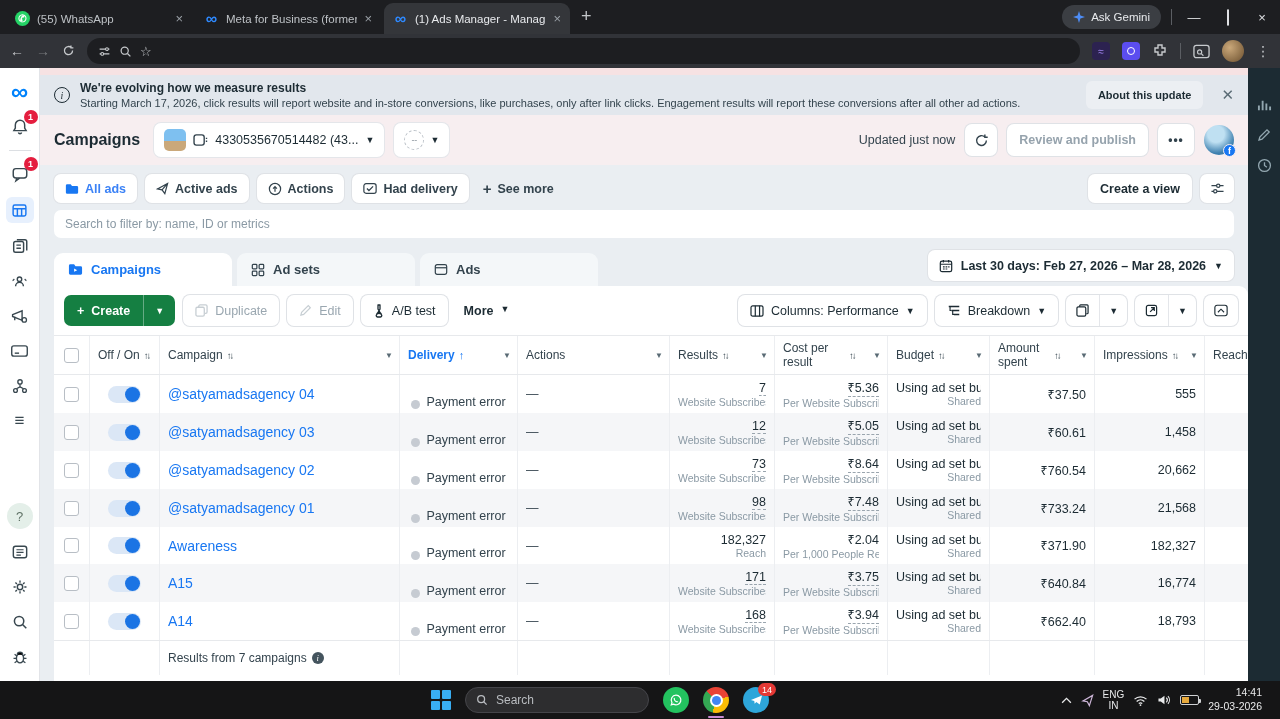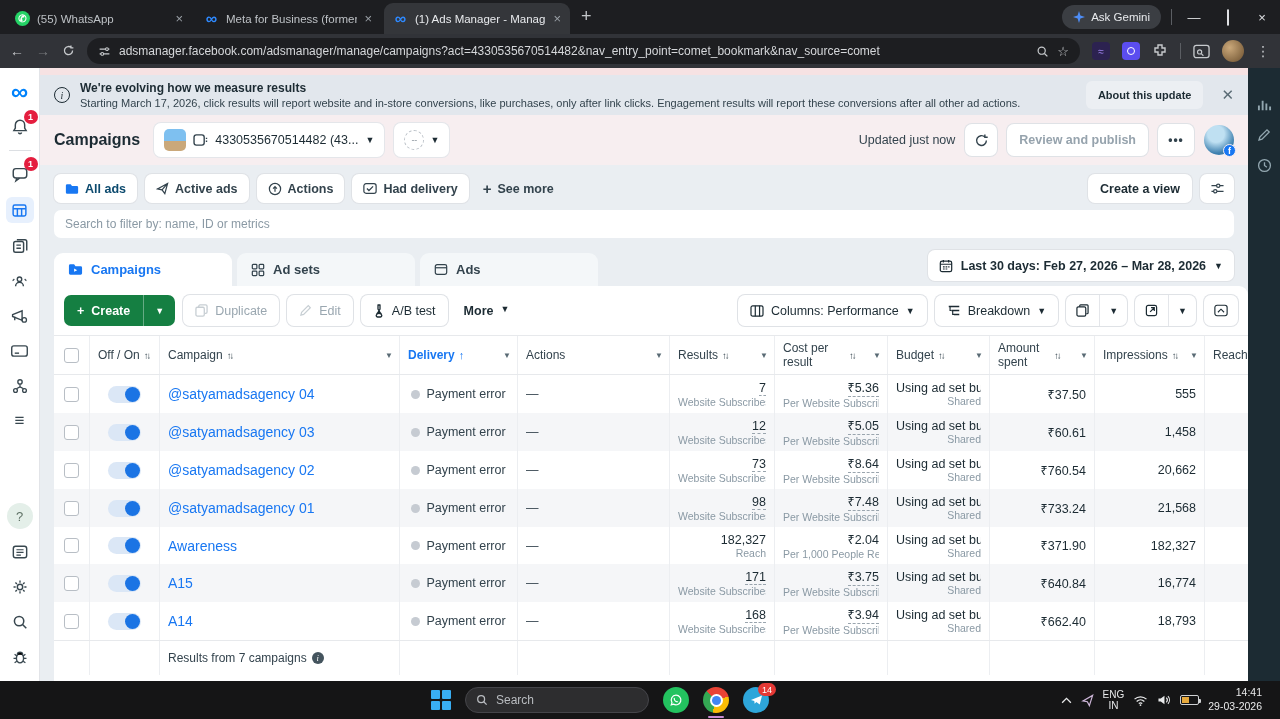--- a/index.html
+++ b/index.html
@@ -72,21 +72,21 @@
 .updated{font-size:12.5px;color:#33434d}
 .icon-btn{width:32px;height:32px;background:#fff;border-radius:7px;box-shadow:0 0 0 1px #dfe2e6;display:flex;align-items:center;justify-content:center;color:#33434d}
 .rnp-btn{height:32px;background:#fff;border-radius:7px;box-shadow:0 0 0 1px #dfe2e6;display:flex;align-items:center;padding:0 12px;font-size:12.5px;font-weight:bold;color:#96a3ad}
 .dots-btn{height:32px;width:36px;background:#fff;border-radius:7px;box-shadow:0 0 0 1px #dfe2e6;display:flex;align-items:center;justify-content:center;color:#33434d;font-weight:bold;letter-spacing:1px;font-size:12px}
 .me-av{width:30px;height:30px;border-radius:50%;background:radial-gradient(circle at 40% 30%,#bfe0f2 30%,#3c7fae 70%);position:relative;flex:none}
 .me-av .fb{position:absolute;right:-2px;bottom:-2px;width:13px;height:13px;border-radius:50%;background:#1877f2;color:#fff;font-size:9px;font-weight:bold;display:flex;align-items:center;justify-content:center;border:1.5px solid #f7eef0}
 
 
 .filters{display:flex;align-items:center;gap:8px;padding:9px 14px 7px;flex:none}
 .fpill{height:29px;background:#fff;border-radius:7px;box-shadow:0 0 0 1px #dfe2e6;display:flex;align-items:center;gap:6px;padding:0 11px;font-size:12.5px;font-weight:bold;color:#33434d}
-.fpill.sel{color:#0c4a6e}
+.fpill.sel{color:#3b82f6}
 .seemore{display:flex;align-items:center;gap:6px;font-size:12.5px;font-weight:bold;color:#33434d;padding:0 6px}
 .f-spacer{flex:1}
 .createview{height:29px;background:#fff;border-radius:7px;box-shadow:0 0 0 1px #dfe2e6;display:flex;align-items:center;padding:0 12px;font-size:12.5px;font-weight:bold;color:#1c2b33}
 .sliders-btn{height:29px;width:34px;background:#fff;border-radius:7px;box-shadow:0 0 0 1px #dfe2e6;display:flex;align-items:center;justify-content:center;color:#33434d}
 
 
 .searchrow{padding:0 14px 8px;flex:none}
 .searchbar{height:28px;background:#fff;border-radius:7px;display:flex;align-items:center;padding:0 11px;font-size:12px;color:#8a99a4}
 
 
@@ -125,21 +125,21 @@
 .sort.blue{color:#1877f2;font-size:11px;letter-spacing:0}
 .hd-blue{color:#1877f2;font-weight:bold}
 .c-check{display:flex;align-items:center;justify-content:center}
 .cb{width:15px;height:15px;border:1px solid #b8bec5;border-radius:3px;background:#fff}
 .c-toggle{display:flex;align-items:center;justify-content:center}
 .toggle{width:33px;height:17px;background:#dbe7f6;border-radius:9px;position:relative;display:block}
 .toggle .knob{position:absolute;right:1px;top:1px;width:15px;height:15px;border-radius:50%;background:#1b74e4}
 .brow{min-height:34px}
 .brow .cell{display:flex;flex-direction:column;justify-content:center}
 .camp-link{font-size:14px;color:#1877f2;text-decoration:none;white-space:nowrap;overflow:hidden}
-.c-delivery{flex-direction:row !important;align-items:center;gap:6px}
+.c-delivery{flex-direction:row !important;align-items:flex-end;gap:6px}
 .deldot{width:9px;height:9px;border-radius:50%;background:#c6cbd2;flex:none}
 .delivery-txt{font-size:12.5px;color:#33434d}
 .dashcell{font-size:12.5px;color:#33434d}
 .num .val{font-size:12.5px;color:#1c2b33;text-align:right}
 .num .sub{font-size:10.5px;color:#8a99a4;text-align:right;white-space:nowrap;overflow:hidden}
 .num .val.est{align-self:flex-end;border-bottom:1px dashed #9aa5ae}
 .c-budget .val{font-size:12.5px;color:#1c2b33;text-align:left;white-space:nowrap;overflow:hidden}
 .c-budget .sub{font-size:10.5px;color:#8a99a4;text-align:right}
 .tfoot{border-top:1px solid #e7e9ec}
 .tfoot .cell{min-height:34px;display:flex;align-items:center}
@@ -215,21 +215,20 @@
       <svg width="13" height="13" viewBox="0 0 16 16">
           <path d="M13 8a5 5 0 1 1-1.5-3.5M11 1.8v3h3" fill="none" stroke="#c7cacd" stroke-width="1.6"></path>
         </svg>
     </span>
     <div class="omni">
       <svg width="13" height="13" viewBox="0 0 16 16">
           <path d="M2 5h8M12.5 5h1.5M2 11h2M7 11h7" stroke="#c7cacd" stroke-width="1.4"></path>
           <circle cx="11" cy="5" r="1.7" fill="none" stroke="#c7cacd" stroke-width="1.3"></circle>
           <circle cx="5.2" cy="11" r="1.7" fill="none" stroke="#c7cacd" stroke-width="1.3"></circle>
         </svg>
-      <span class="url">adsmanager.facebook.com/adsmanager/manage/campaigns?act=4330535670514482&amp;nav_entry_point=comet_bookmark&amp;nav_source=comet</span>
       <svg width="13" height="13" viewBox="0 0 16 16">
           <circle cx="7" cy="7" r="4.4" fill="none" stroke="#c7cacd" stroke-width="1.5"></circle>
           <path d="M10.4 10.4 14 14" stroke="#c7cacd" stroke-width="1.5"></path>
         </svg>
       <span style="color:#c7cacd;font-size:13px">☆</span>
     </div>
     <span class="ext wave">≈</span>
     <span class="ext shield">
         <i></i>
       </span>

